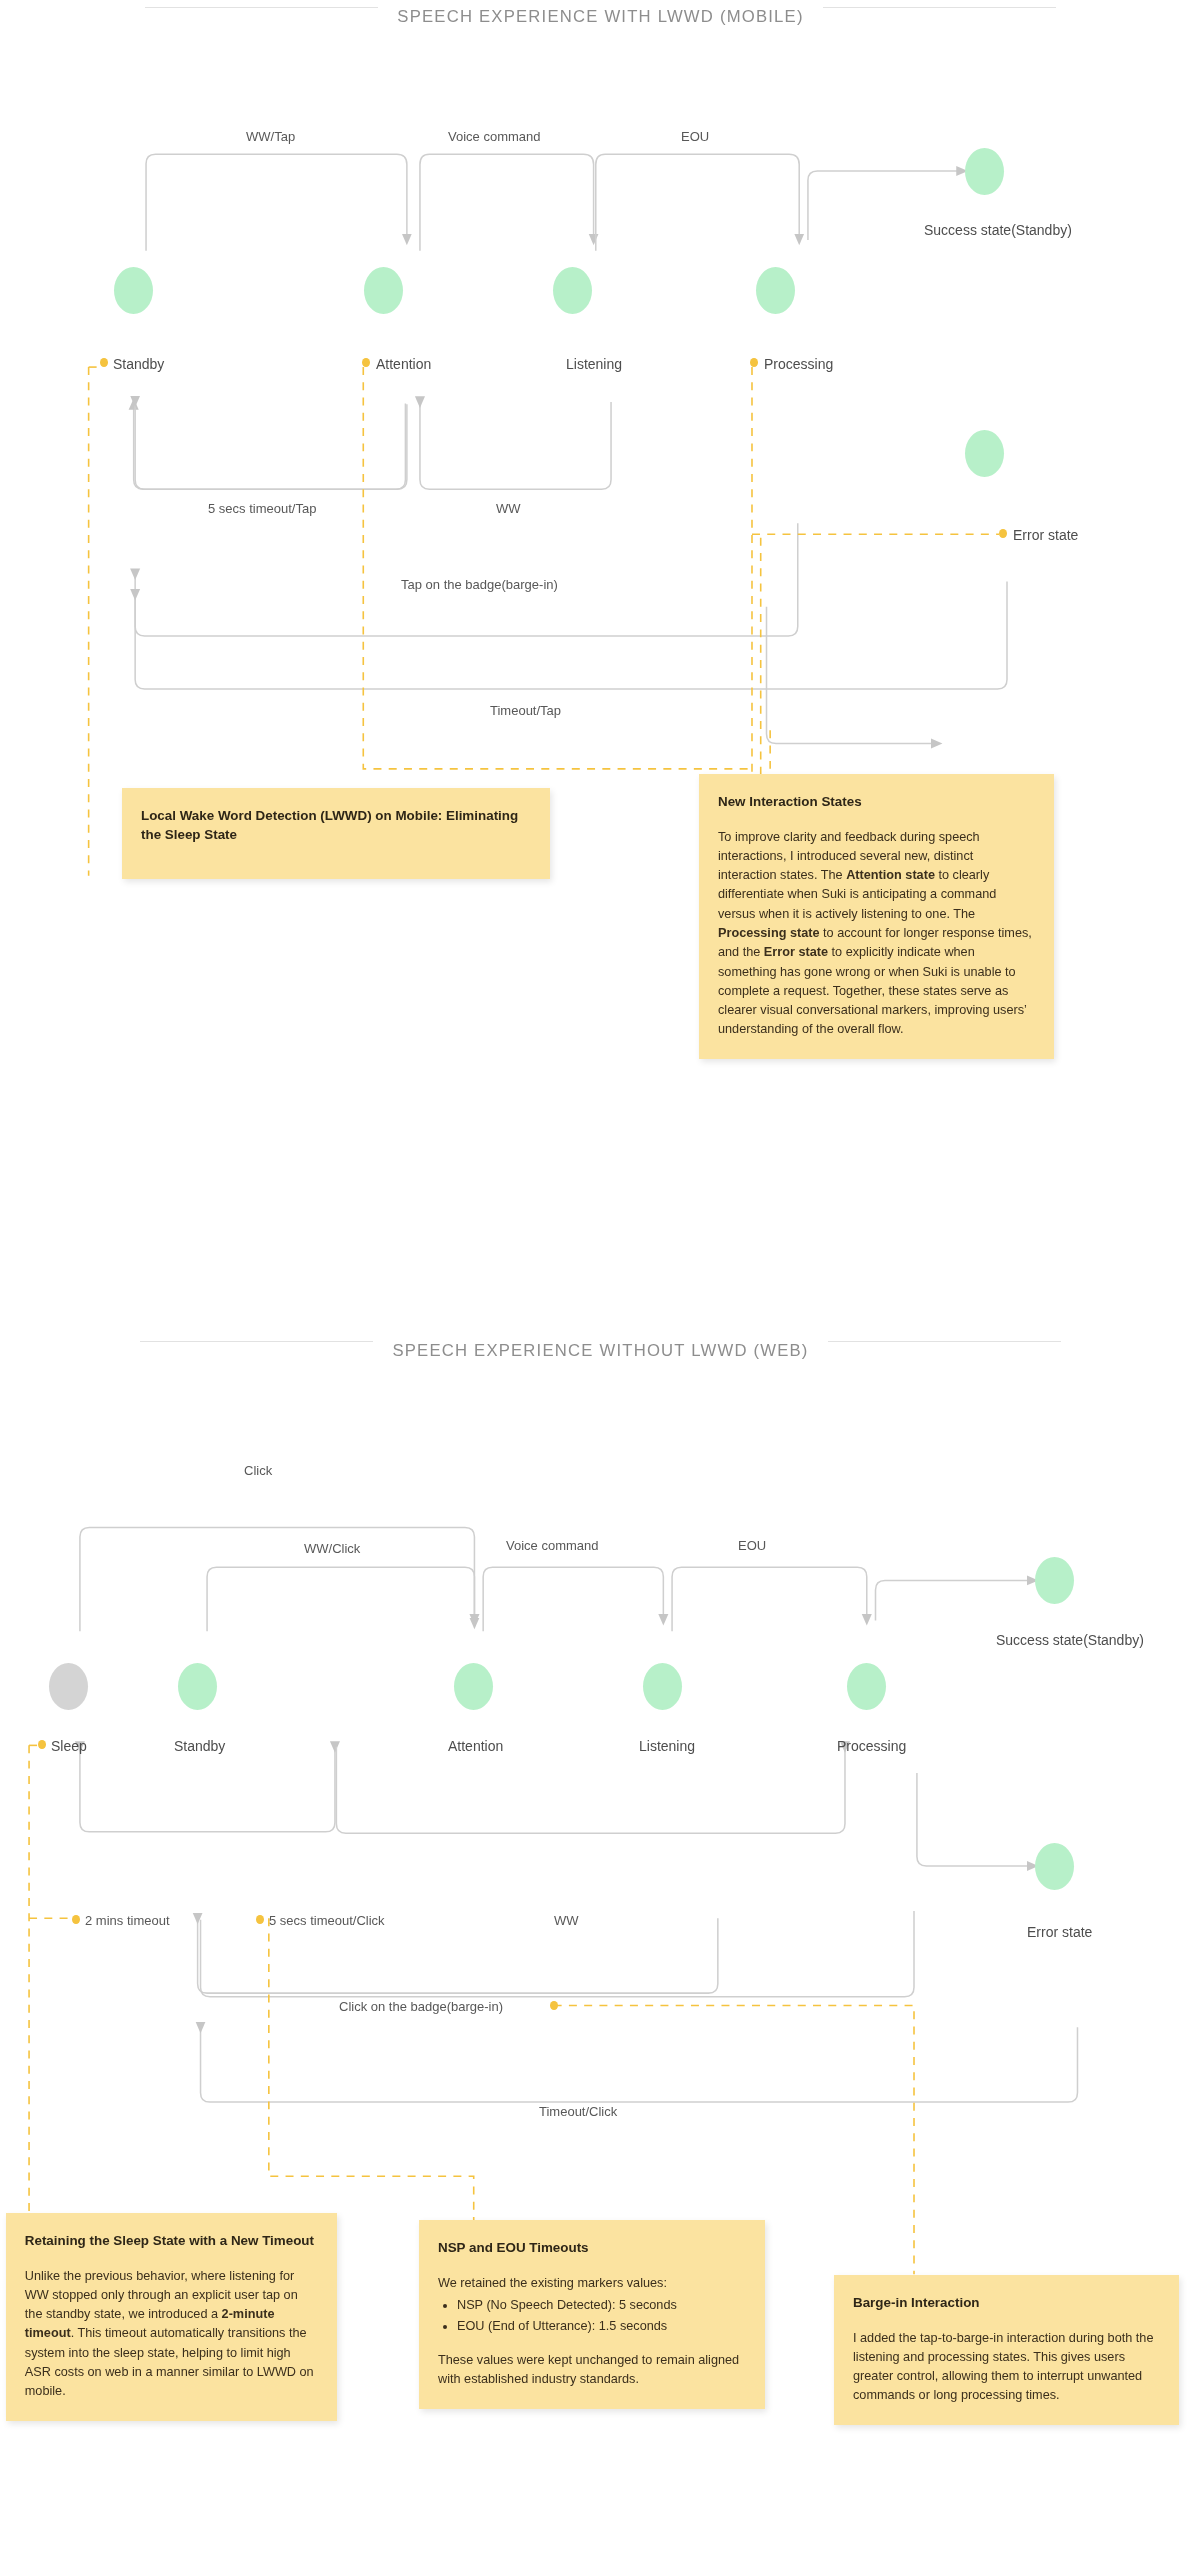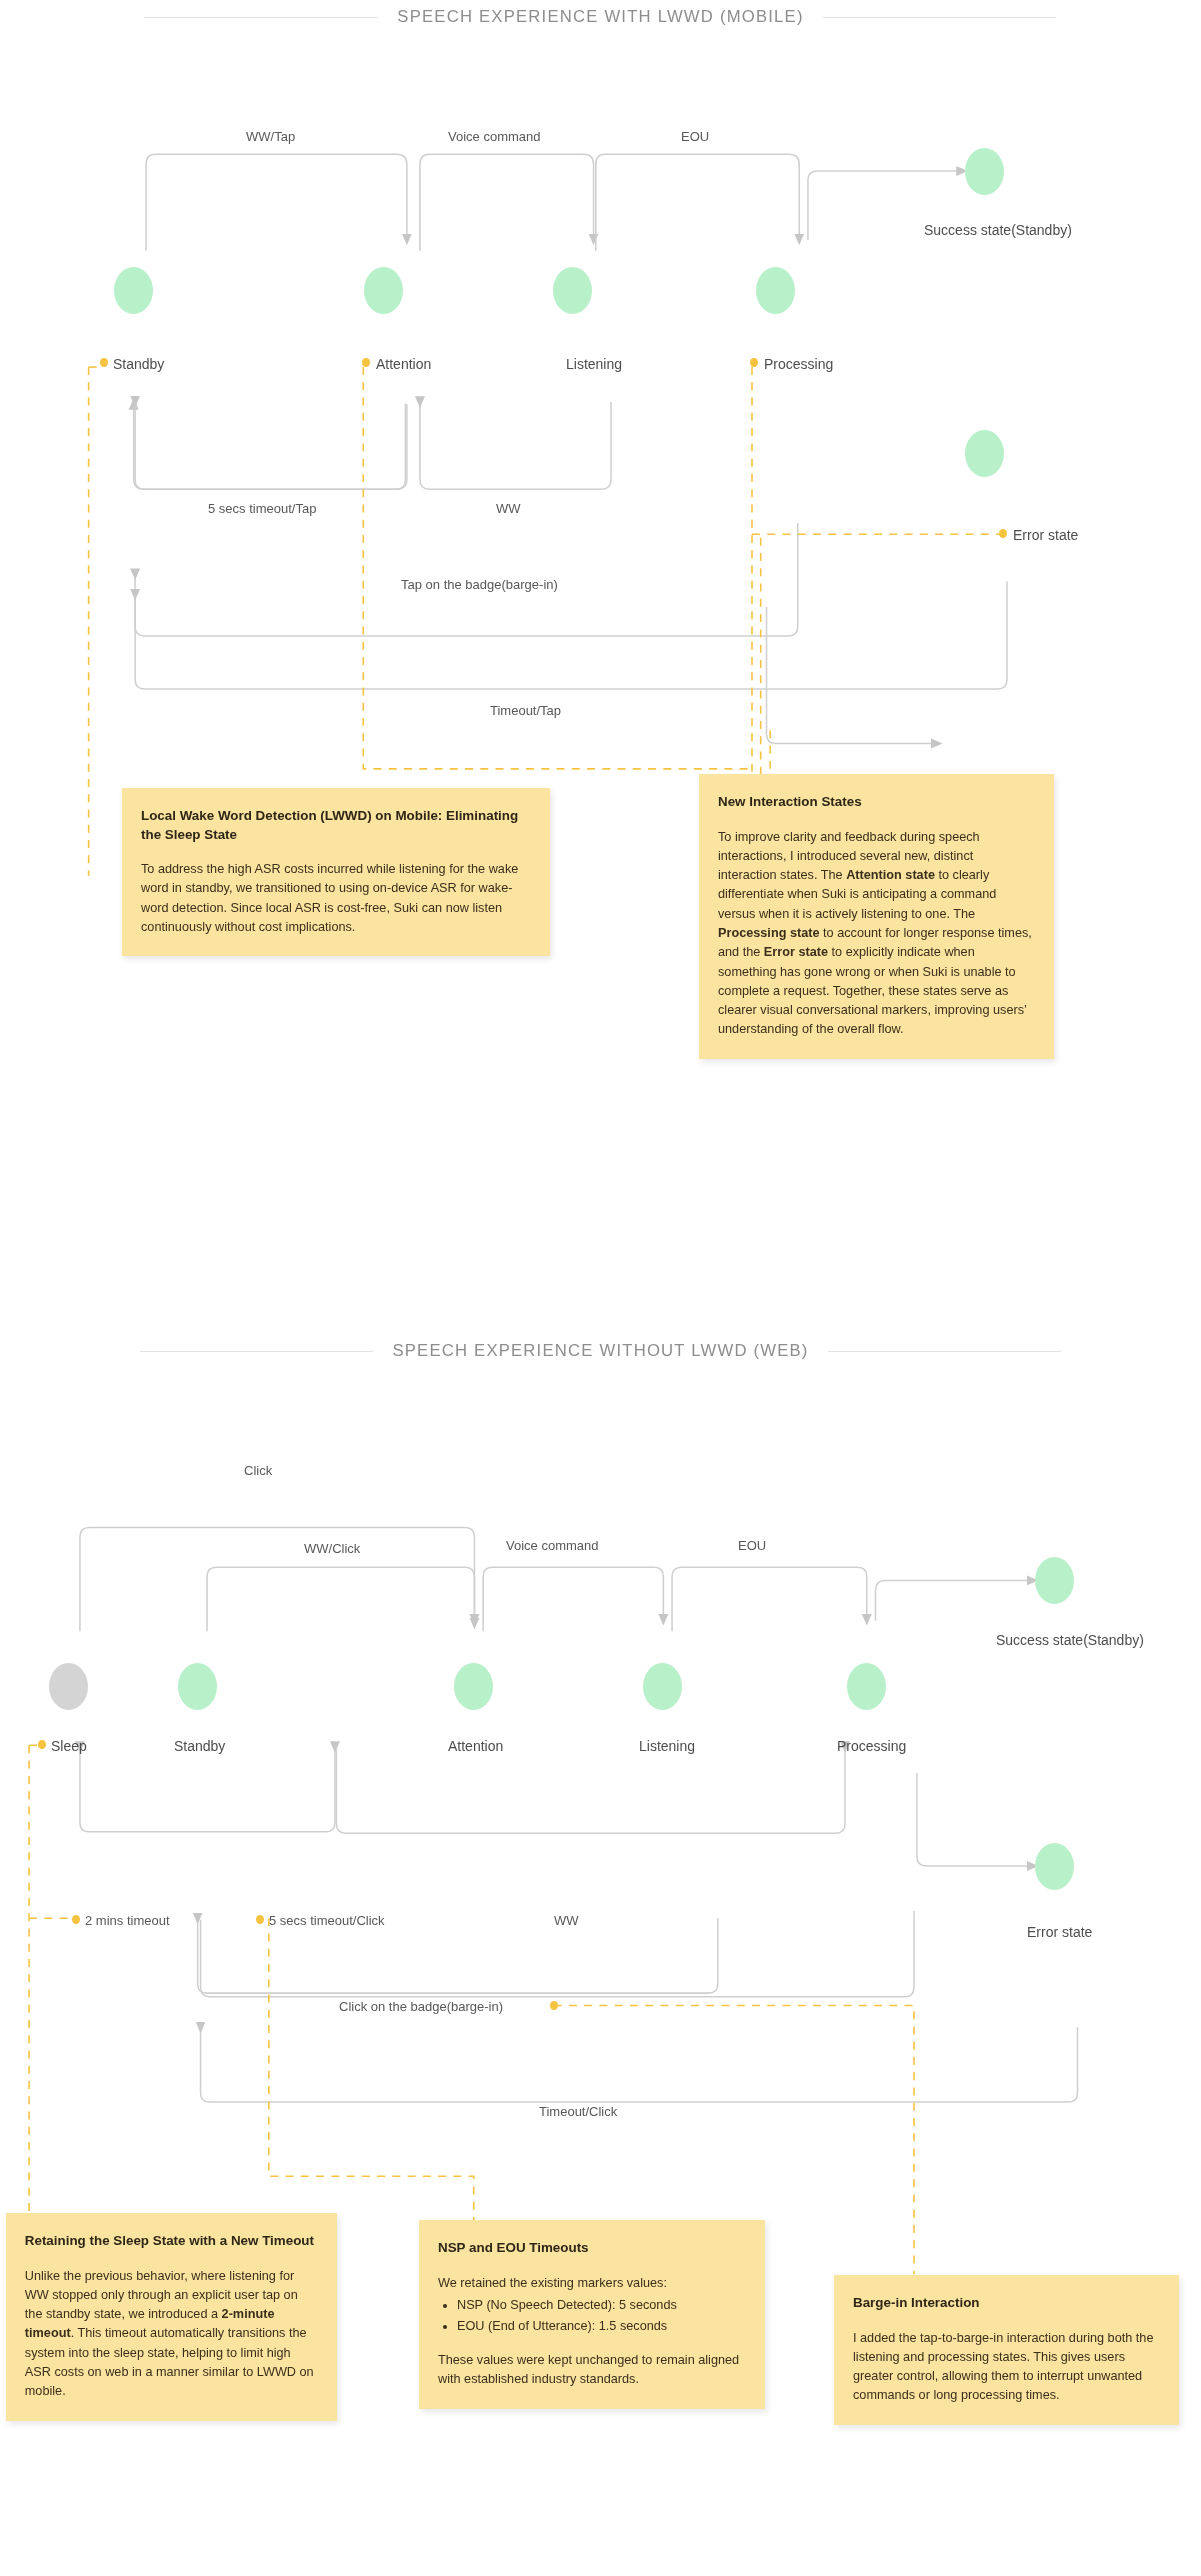--- a/index.html
+++ b/index.html
@@ -9,21 +9,21 @@
     background:#ffffff;
     font-family:"Liberation Sans", sans-serif;
     position:relative;
     overflow:hidden;
     color:#444;
   }
   .stage { position:absolute; inset:0; }
   svg.wires { position:absolute; left:0; top:0; width:1201px; height:2576px; pointer-events:none; }
 
   
-  .section-head { position:absolute; left:0; width:1201px; display:flex; align-items:center; justify-content:center; gap:19px; }
+  .section-head { position:absolute; left:0; width:1201px; display:flex; align-items:flex-start; justify-content:center; gap:19px; }
   .head-rule { height:0.7px; background:#e2e2e2; width:233px; }
   .head-title { font-size:16.7px; letter-spacing:1.2px; color:#8d8d8d; white-space:nowrap; font-weight:400; }
 
   
   .node { position:absolute; border-radius:50%; }
   .node.green { background:#b7f0c9; }
   .node.grey  { background:#d4d4d4; }
 
   .node-label { position:absolute; font-size:14px; color:#4d4d4d; white-space:nowrap; }
 
@@ -174,21 +174,20 @@
   <div class="edge-label" style="left:246px; top:129px;">WW/Tap</div>
   <div class="edge-label" style="left:448px; top:129px;">Voice command</div>
   <div class="edge-label" style="left:681px; top:129px;">EOU</div>
   <div class="edge-label" style="left:208px; top:501px;">5 secs timeout/Tap</div>
   <div class="edge-label" style="left:496px; top:501px;">WW</div>
   <div class="edge-label" style="left:401px; top:577px;">Tap on the badge(barge-in)</div>
   <div class="edge-label" style="left:490px; top:703px;">Timeout/Tap</div>
 
   <div class="note" style="left:122px; top:788px; width:428px;">
     <h4>Local Wake Word Detection (LWWD) on Mobile: Eliminating the Sleep State</h4>
-    <p>To address the high ASR costs incurred while listening for the wake word in standby, we transitioned to using on-device ASR for wake-word detection. Since local ASR is cost-free, Suki can now listen continuously without cost implications.</p>
   </div>
 
   <div class="note" style="left:699px; top:774px; width:355px;">
     <h4>New Interaction States</h4>
     <p>To improve clarity and feedback during speech interactions, I introduced several new, distinct interaction states. The <b>Attention state</b> to clearly differentiate when Suki is anticipating a command versus when it is actively listening to one. The <b>Processing state</b> to account for longer response times, and the <b>Error state</b> to explicitly indicate when something has gone wrong or when Suki is unable to complete a request. Together, these states serve as clearer visual conversational markers, improving users’ understanding of the overall flow.</p>
   </div>
 
   <div class="section-head" style="top:1341px;">
     <div class="head-rule"></div>
     <div class="head-title">SPEECH EXPERIENCE WITHOUT LWWD (WEB)</div>

